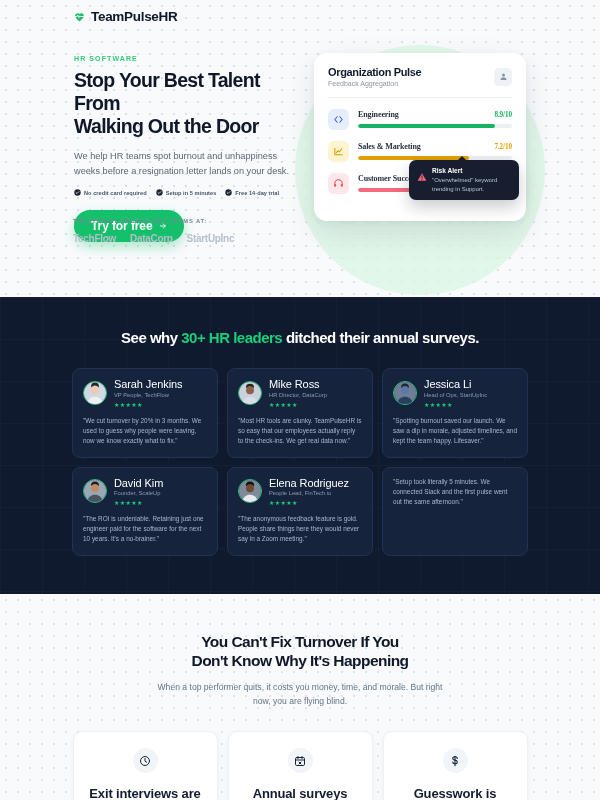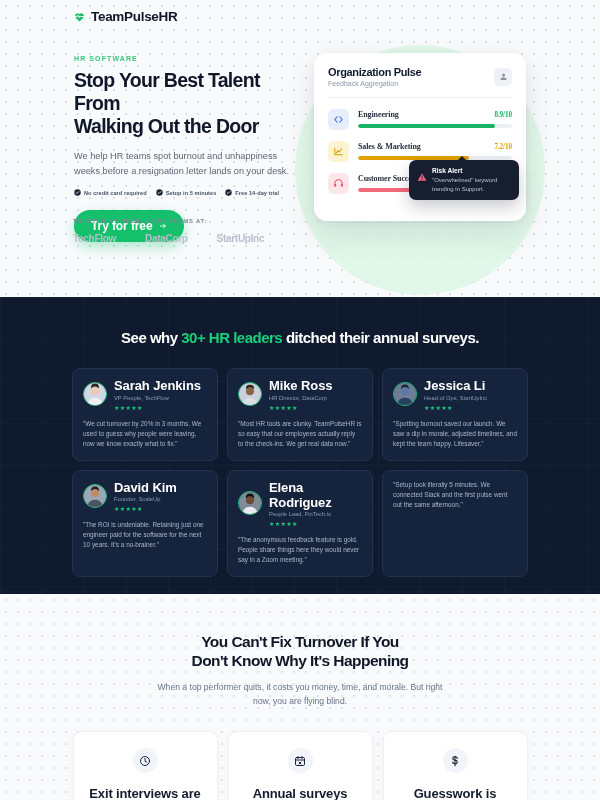--- a/index.html
+++ b/index.html
@@ -68,21 +68,21 @@
     cursor:pointer;
   }
 
   .trusted {
     position:absolute; left:73px; top:218px; z-index:4;
   }
   .trusted-label {
     font-size:5.8px; font-weight:700; letter-spacing:.85px;
     color:#7b8796; text-transform:uppercase; margin-bottom:9px;
   }
-  .trusted-logos { display:flex; gap:29px; }
+  .trusted-logos { display:flex; gap:14px; }
   .trusted-logo { font-size:10px; font-weight:700; color:#b6bfcb; letter-spacing:-.3px; }
 
   
   .dash {
     position:absolute; left:314px; top:53px;
     width:212px;
     background:#fff;
     border-radius:13px;
     box-shadow:0 12px 32px rgba(16,24,40,.10), 0 2px 8px rgba(16,24,40,.05);
     padding:13px 14px 16px 14px;
@@ -158,21 +158,21 @@
     min-height:83px;
   }
   .tcard-head { display:flex; align-items:center; gap:7px; margin-bottom:8px; }
   .avatar {
     width:24px; height:24px; border-radius:50%; flex:none;
     border:1.5px solid #1fc97e;
     overflow:hidden;
     display:block;
   }
   .avatar svg { display:block; width:100%; height:100%; }
-  .tname { font-size:13px; font-weight:700; color:#fff; letter-spacing:-.1px; }
+  .tname { font-size:11px; font-weight:400; color:#fff; letter-spacing:-.1px; }
   .trole { font-size:5.8px; color:#8b99b1; margin-top:1.5px; }
   .stars { font-size:6px; color:#19c97d; letter-spacing:.4px; margin-top:3px; }
   .tquote { font-size:6.4px; line-height:10px; color:#a9b6cb; }
 
   
   .problem {
     position:relative;
     background:#f8fafc;
     background-image: radial-gradient(#dde3ea 0.9px, transparent 0.9px);
     background-size: 12px 12px;

